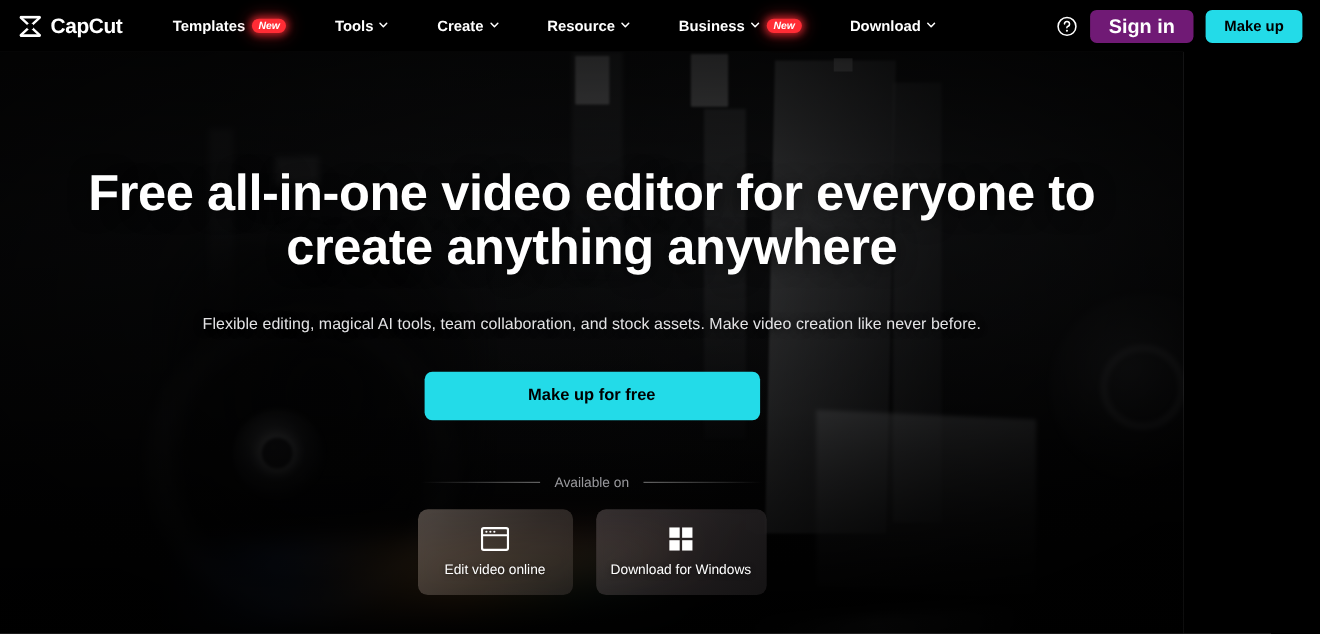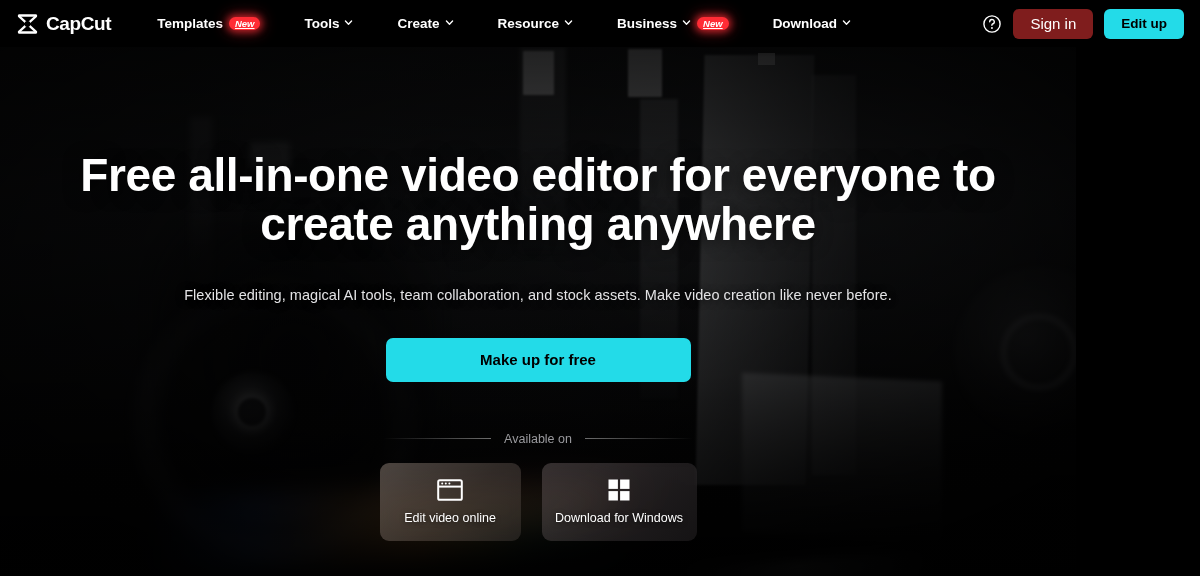--- a/index.html
+++ b/index.html
@@ -14,21 +14,21 @@
   
   .page { position:relative; width:1200px; height:576px; background:#000; }
 
   
   .navbar {
     position:absolute; top:0; left:0; width:1200px; height:47px;
     background:#000; z-index:60;
     display:flex; align-items:center;
   }
   .brand {
-    display:flex; align-items:center; gap:7px;
+    display:flex; align-items:flex-end; gap:7px;
     margin-left:16px; margin-right:36px;
     cursor:pointer;
   }
   .brand-mark { width:23px; height:20px; display:block; }
   .brand-name {
     color:#fff; font-size:19px; font-weight:700; letter-spacing:-0.4px;
     line-height:1;
   }
 
   .nav-items { display:flex; align-items:center; gap:16px; }
@@ -43,34 +43,33 @@
   .caret { display:inline-block; width:9px; height:9px; position:relative; top:-1px; }
   .caret svg { display:block; }
   .badge-new {
     display:inline-flex; align-items:center; justify-content:center;
     background:#ff2c35; color:#fff;
     font-size:9.5px; font-weight:700; font-style:italic;
     padding:1.5px 6px 2px; border-radius:9px;
     line-height:1;
     box-shadow:0 0 7px 2px rgba(255,44,53,0.65), 0 0 14px 4px rgba(255,44,53,0.3);
     margin-left:1px;
-    text-decoration:underline;
   }
 
   .nav-right {
     margin-left:auto; margin-right:16px;
     display:flex; align-items:center; gap:11px;
   }
   .help-icon {
     width:20px; height:20px; cursor:pointer;
     display:flex; align-items:center; justify-content:center;
   }
   .btn-signin {
-    background:#7f1d1d; color:#fff;
-    font-size:15px; font-weight:400;
+    background:#701a75; color:#fff;
+    font-size:18px; font-weight:700;
     padding:0 17px; height:30px; line-height:30px;
     border-radius:6px; border:none; cursor:pointer;
     font-family:inherit;
   }
   .btn-signup {
     background:#23dbe8; color:#000;
     font-size:13.5px; font-weight:700;
     padding:0 17px; height:30px; line-height:30px;
     border-radius:6px; border:none; cursor:pointer;
     font-family:inherit;
@@ -370,21 +369,21 @@
 
     <div class="nav-right">
       <span class="help-icon">
         <svg viewBox="0 0 20 20" width="20" height="20">
           <circle cx="10" cy="10" r="8.1" stroke="#fff" stroke-width="1.4" fill="none"></circle>
           <path d="M7.7 7.7 a2.3 2.3 0 1 1 2.8 2.3 c-0.6 0.2 -0.6 0.7 -0.6 1.3" stroke="#fff" stroke-width="1.4" fill="none" stroke-linecap="round"></path>
           <circle cx="9.95" cy="14" r="0.95" fill="#fff"></circle>
         </svg>
       </span>
       <button class="btn-signin">Sign in</button>
-      <button class="btn-signup">Edit up</button>
+      <button class="btn-signup">Make up</button>
     </div>
 
   </nav>
 
   <section class="hero">
 
     <div class="hero-bg">
       <div class="bg-base"></div>
       <div class="strut-a"></div>
       <div class="strut-b"></div>

